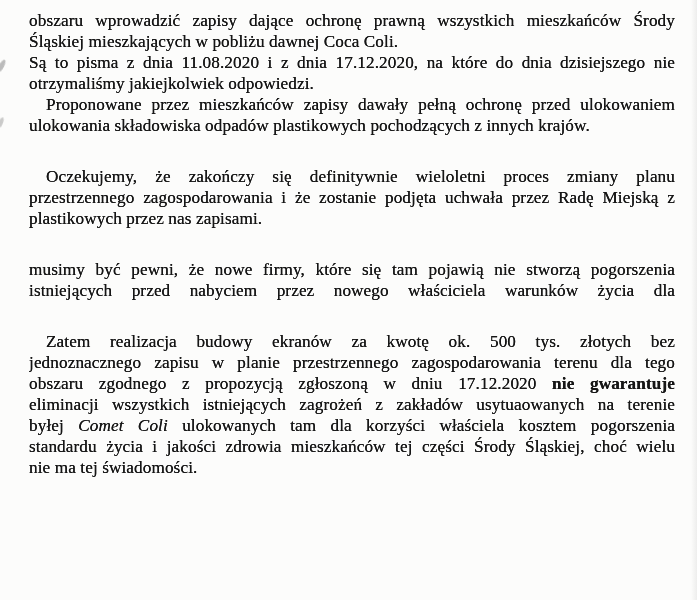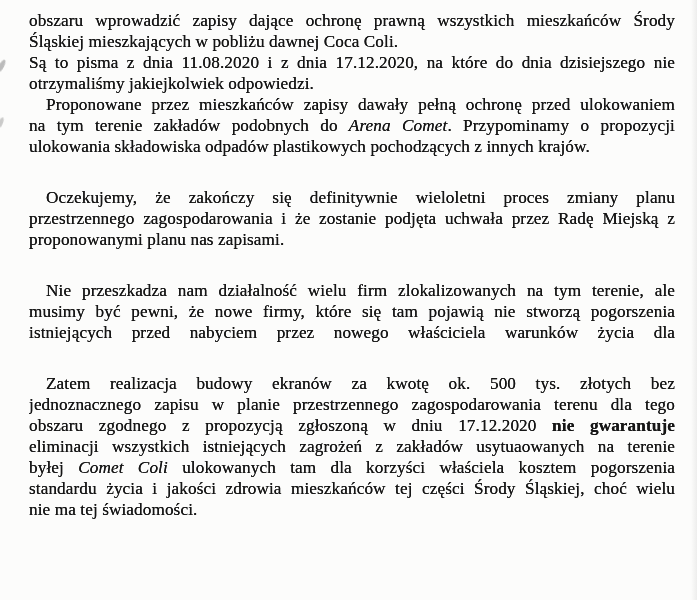--- a/index.html
+++ b/index.html
@@ -44,30 +44,28 @@
       <div class="para">
         <div class="line"><span class="seg">obszaru wprowadzić  zapisy dające ochronę prawną wszystkich mieszkańców Środy</span></div>
         <div class="line last"><span class="seg">Śląskiej mieszkających w pobliżu dawnej Coca Coli.</span></div>
       </div>
       <div class="para">
         <div class="line"><span class="seg">Są to pisma z dnia 11.08.2020 i z dnia 17.12.2020, na które do dnia dzisiejszego nie</span></div>
         <div class="line last"><span class="seg">otrzymaliśmy jakiejkolwiek odpowiedzi.</span></div>
       </div>
       <div class="para">
         <div class="line indent"><span class="seg">Proponowane przez mieszkańców zapisy dawały pełną ochronę przed ulokowaniem</span></div>
-        <div class="line"><span class="seg">na tym terenie zakładów podobnych do </span><span class="seg-i">Arena Comet</span><span class="seg">. Przypominamy o propozycji</span></div>
         <div class="line last"><span class="seg">ulokowania składowiska odpadów plastikowych pochodzących z innych krajów.</span></div>
       </div>
       <div class="para gap">
         <div class="line indent"><span class="seg">Oczekujemy, że zakończy się definitywnie wieloletni proces zmiany planu</span></div>
         <div class="line"><span class="seg">przestrzennego zagospodarowania i że zostanie podjęta uchwała przez Radę Miejską z</span></div>
-        <div class="line last"><span class="seg">proponowanymi planu nas zapisami.</span></div>
+        <div class="line last"><span class="seg">plastikowych przez nas zapisami.</span></div>
       </div>
       <div class="para gap">
-        <div class="line indent"><span class="seg">Nie przeszkadza nam działalność wielu firm zlokalizowanych na tym terenie, ale</span></div>
         <div class="line"><span class="seg">musimy być pewni, że nowe firmy, które się tam pojawią nie stworzą pogorszenia</span></div>
         <div class="line"><span class="seg">istniejących przed nabyciem przez nowego właściciela warunków życia dla</span></div>
       </div>
       <div class="para gap">
         <div class="line indent"><span class="seg">Zatem realizacja budowy ekranów za kwotę ok. 500 tys. złotych bez</span></div>
         <div class="line"><span class="seg">jednoznacznego zapisu w planie przestrzennego zagospodarowania terenu dla tego</span></div>
         <div class="line"><span class="seg">obszaru zgodnego z propozycją zgłoszoną w dniu 17.12.2020 </span><span class="seg-b">nie gwarantuje</span></div>
         <div class="line"><span class="seg">eliminacji wszystkich istniejących zagrożeń z zakładów usytuaowanych na terenie</span></div>
         <div class="line"><span class="seg">byłej </span><span class="seg-i">Comet Coli</span><span class="seg"> ulokowanych tam dla korzyści właściela kosztem pogorszenia</span></div>
         <div class="line"><span class="seg">standardu życia i jakości zdrowia  mieszkańców tej części Środy Śląskiej, choć wielu</span></div>

